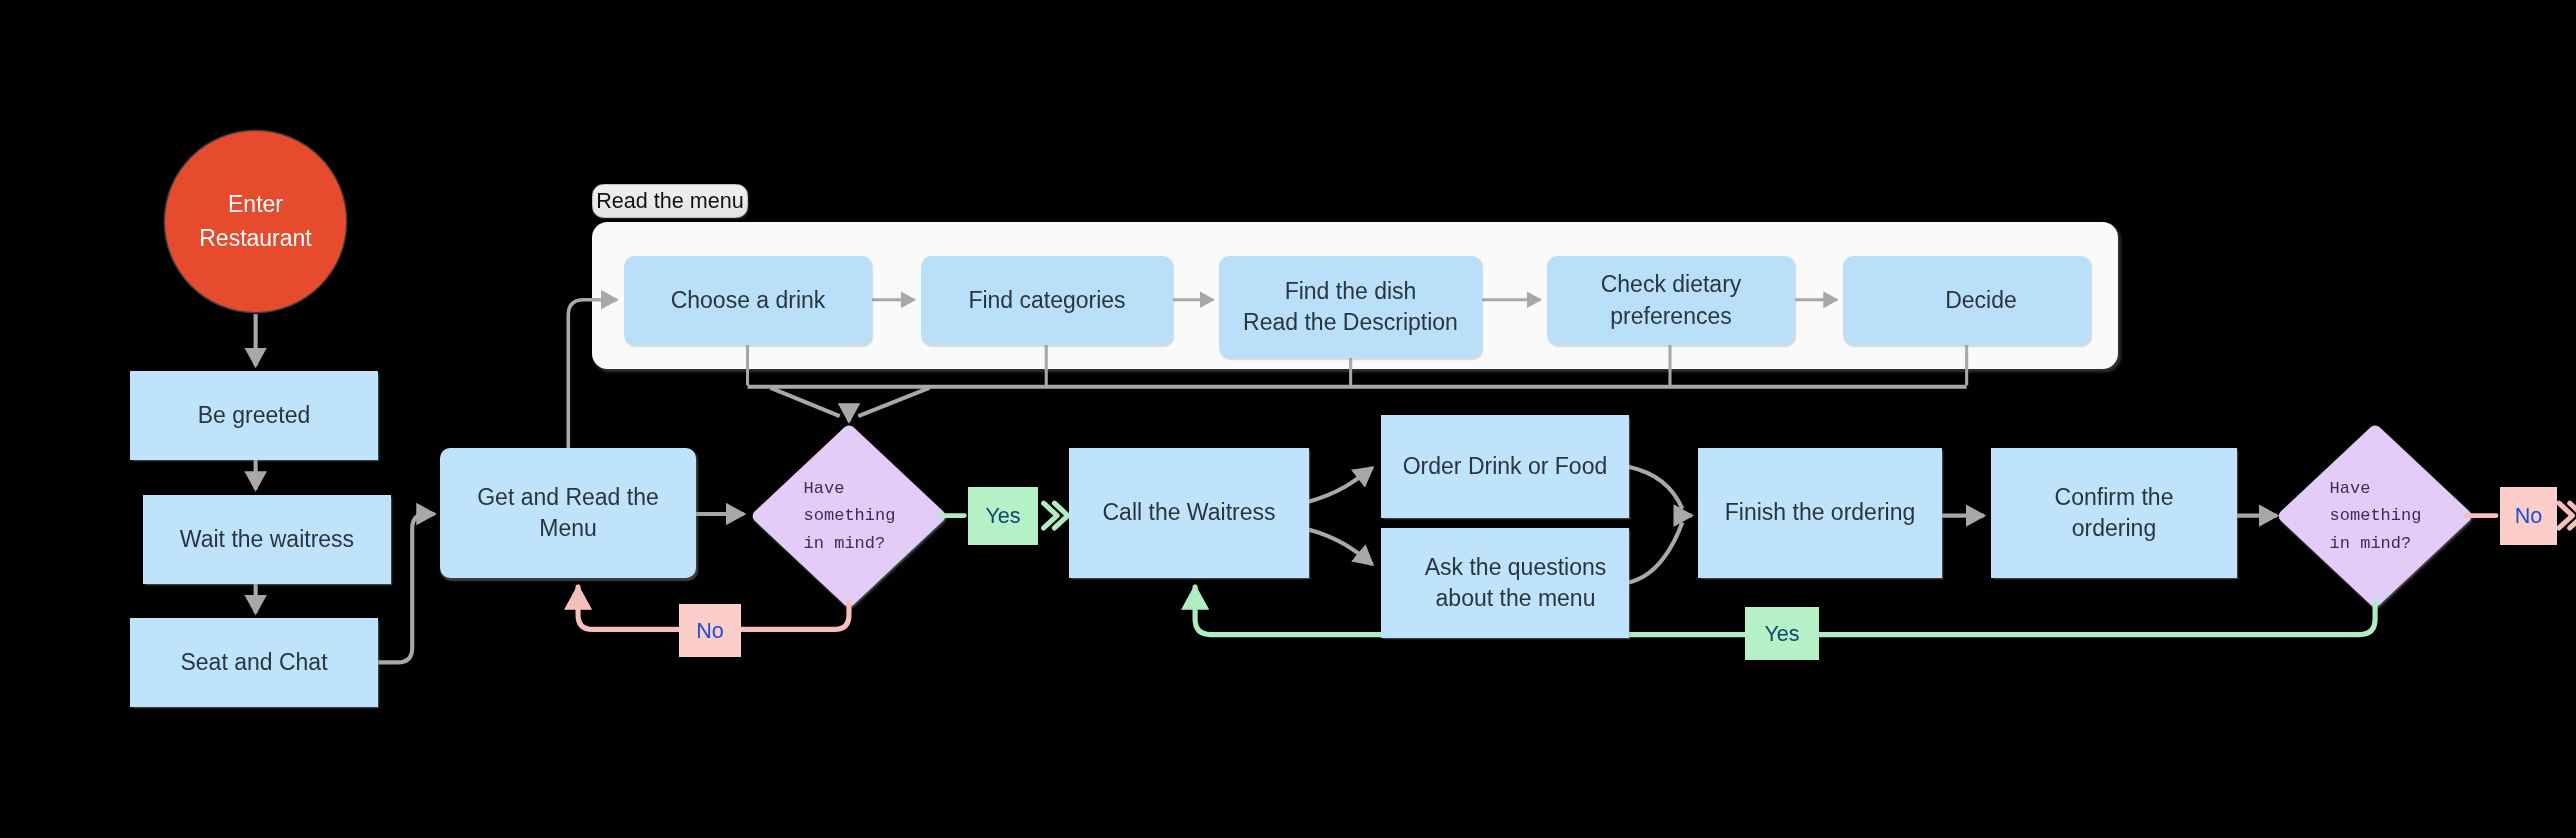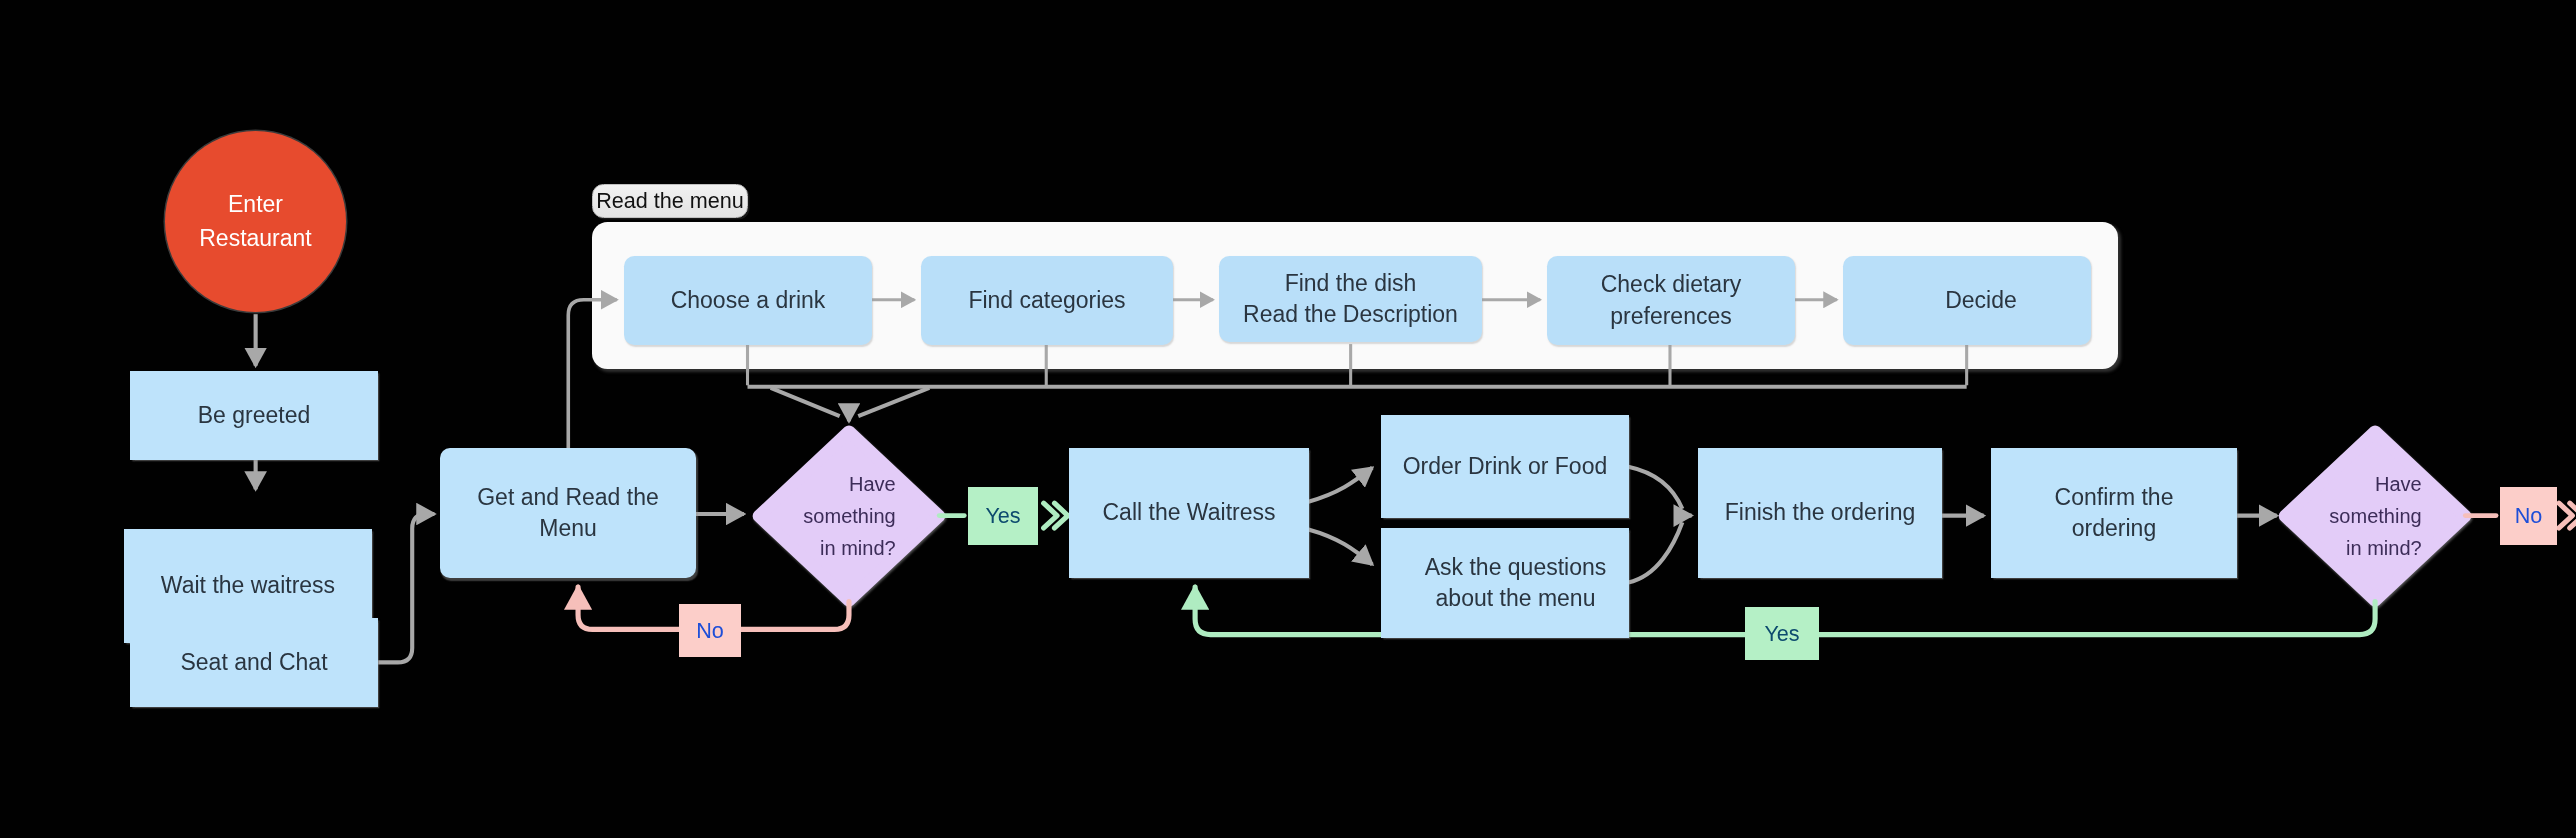--- a/index.html
+++ b/index.html
@@ -24,22 +24,22 @@
   .container-box{
     position:absolute;background:#FAFAFA;border-radius:15.5px;
     box-shadow:2.1px 2.6px 3.1px rgba(140,140,140,.35);
   }
   .tag{
     position:absolute;display:flex;align-items:center;justify-content:center;
     background:linear-gradient(#F1F1F1,#E3E3E3);border:1.5px solid #BFBFBF;border-radius:11.3px;
     box-shadow:1.5px 1.5px 0 rgba(45,45,45,.5);color:#111111;font-size:21.6px;box-sizing:border-box;
   }
   .decision-text{
-    position:absolute;display:flex;align-items:center;justify-content:center;text-align:right;
-    white-space:pre-line;font-size:20px;line-height:1.6;color:#3C2C58;
+    position:absolute;display:flex;align-items:center;justify-content:center;text-align:left;
+    white-space:pre-line;font-size:17px;line-height:1.6;color:#3C2C58;font-family:Liberation Mono, monospace;
   }
   .edge-label{
     position:absolute;display:flex;align-items:center;justify-content:center;
     font-size:21.6px;color:#0c4a6e;
   }
   .yes-label{background:#B5F0C6;}
   .no-label{background:#FCCEC9;color:#1d4ed8;}
   svg.wires{position:absolute;left:0;top:0;}
   .z2{z-index:2;}
 </style>
@@ -121,36 +121,36 @@
   </svg>
 
   <div class="tag z2" style="left:592px;top:184px;width:156px;height:34px;">
       <span>Read the menu</span>
     </div>
 
   <div class="node circle start-circle z2" style="left:165px;top:131px;width:181px;height:181px;"><span style="white-space:pre-line;">Enter
 Restaurant</span></div>
 
   <div class="node process z2" style="left:130px;top:371px;width:248px;height:89px;">Be greeted</div>
-  <div class="node process z2" style="left:124px;top:495px;width:248px;height:114px;margin-top:34px;">Wait the waitress</div>
+  <div class="node process z2" style="left:143px;top:495px;width:248px;height:89px;">Wait the waitress</div>
   <div class="node process z2" style="left:130px;top:618px;width:248px;height:89px;">Seat and Chat</div>
 
   <div class="node process z2" style="left:440px;top:448px;width:256px;height:130px;border-radius:10px;">Get and Read the
 Menu</div>
   <div class="node process z2" style="left:1069px;top:448px;width:240px;height:130px;">Call the Waitress</div>
   <div class="node process z2" style="left:1381px;top:415px;width:248px;height:103px;">Order Drink or Food</div>
   <div class="node process z2" style="left:1381px;top:528px;width:248px;height:110px;padding-left:21px;">Ask the questions
 about the menu</div>
   <div class="node process z2" style="left:1698px;top:448px;width:244px;height:130px;">Finish the ordering</div>
   <div class="node process z2" style="left:1991px;top:448px;width:246px;height:130px;">Confirm the
 ordering</div>
 
   <div class="node substep z2" style="left:624px;top:256px;width:248px;height:89px;">Choose a drink</div>
   <div class="node substep z2" style="left:921px;top:256px;width:252px;height:89px;">Find categories</div>
-  <div class="node substep z2" style="left:1219px;top:256px;width:263px;height:86px;">Find the dish
+  <div class="node substep z2" style="left:1219px;top:256px;width:263px;height:102px;">Find the dish
 Read the Description</div>
   <div class="node substep z2" style="left:1547px;top:256px;width:248px;height:89px;">Check dietary
 preferences</div>
   <div class="node substep z2" style="left:1843px;top:256px;width:248px;height:89px;padding-left:28px;">Decide</div>
 
   <div class="decision-text z2" style="left:767px;top:454px;width:165px;height:124px;">Have
 something
 in mind?</div>
   <div class="decision-text z2" style="left:2293px;top:454px;width:165px;height:124px;">Have
 something

